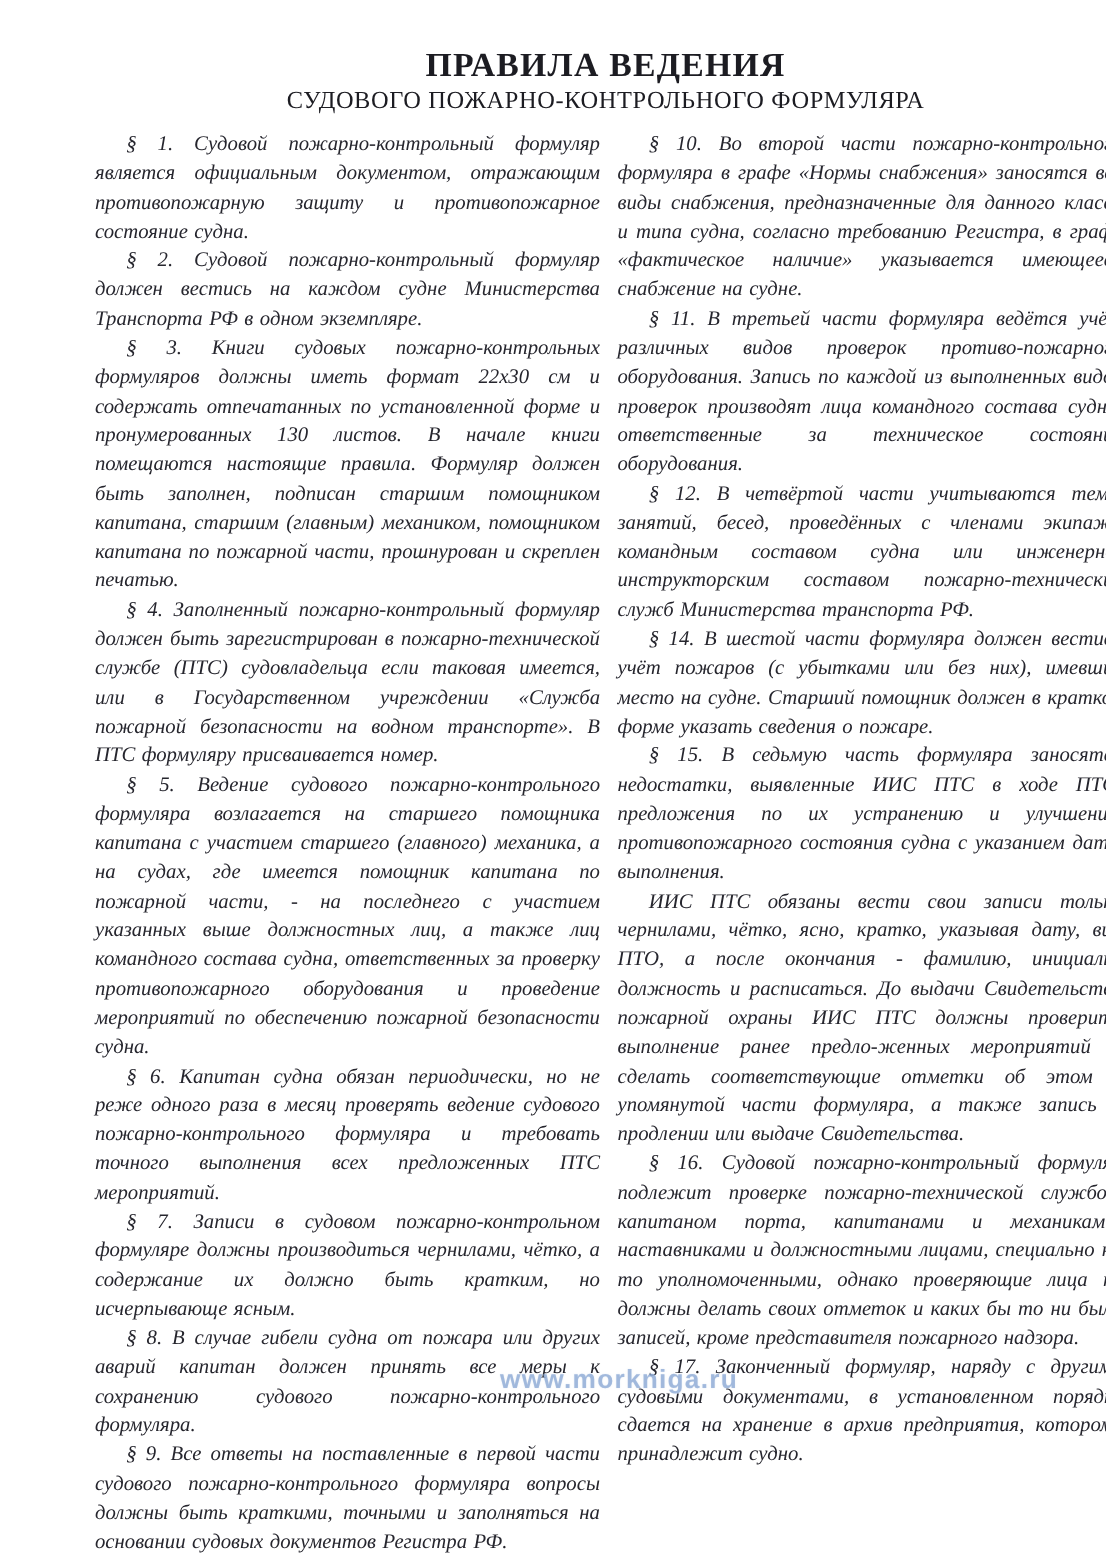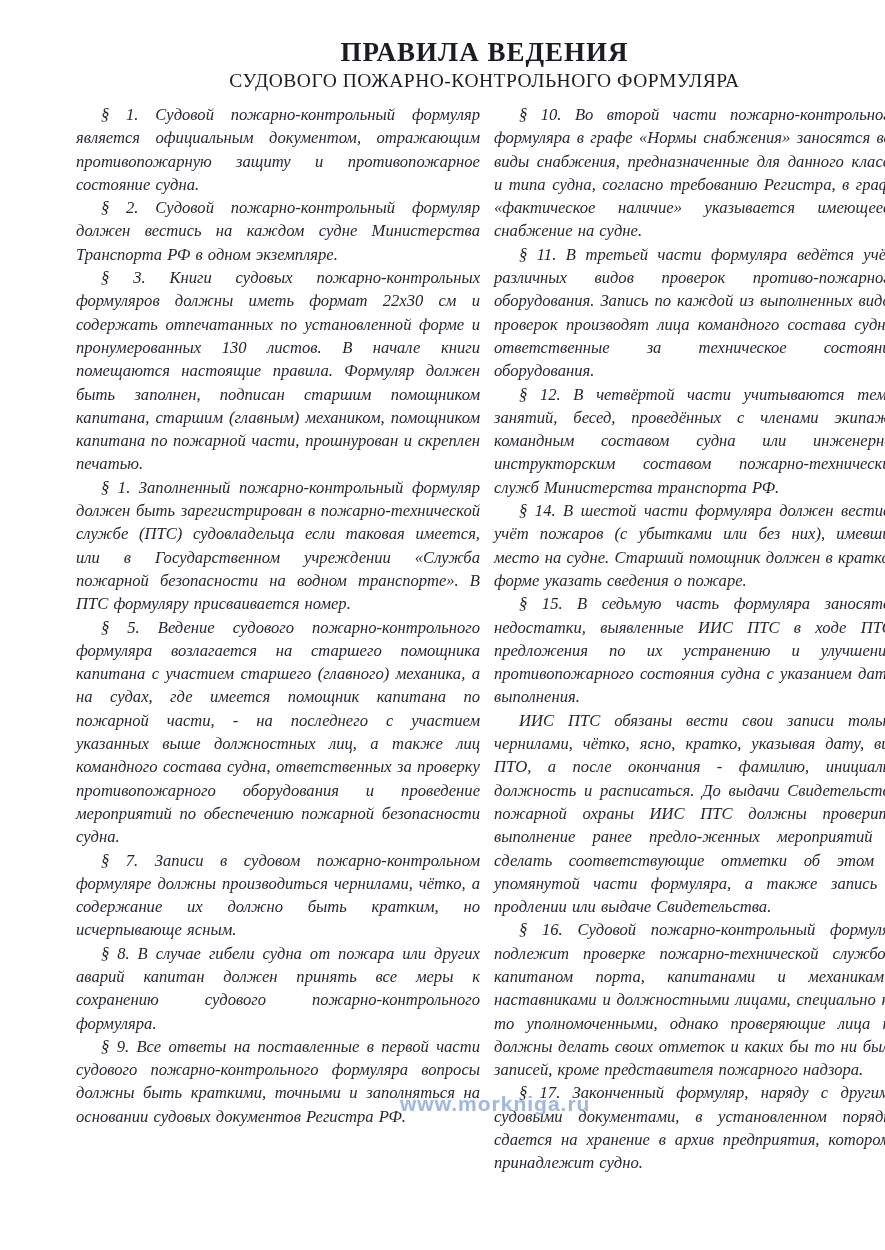--- a/index.html
+++ b/index.html
@@ -73,22 +73,23 @@
   <div class="title-block">
     <div class="title-line1">ПРАВИЛА ВЕДЕНИЯ</div>
     <div class="title-line2">СУДОВОГО ПОЖАРНО-КОНТРОЛЬНОГО ФОРМУЛЯРА</div>
   </div>
 
   <div class="columns">
     <div class="col">
         <p>§ 1. Судовой пожарно-контрольный формуляр является официальным документом, отражающим противопожарную защиту и противопожарное состояние судна.</p>
         <p>§ 2. Судовой пожарно-контрольный формуляр должен вестись на каждом судне Министерства Транспорта РФ в одном экземпляре.</p>
         <p>§ 3. Книги судовых пожарно-контрольных формуляров должны иметь формат 22х30 см и содержать отпечатанных по установленной форме и пронумерованных 130 листов. В начале книги помещаются настоящие правила. Формуляр должен быть заполнен, подписан старшим помощником капитана, старшим (главным) механиком, помощником капитана по пожарной части, прошнурован и скреплен печатью.</p>
-        <p>§ 1. Заполненный пожарно-контрольный формуляр должен быть зарегистрирован в пожарно-технической службе (ПТС) судовладельца если таковая имеется, или в Государственном учреждении «Служба пожарной безопасности на водном транспорте». В ПТС формуляру присваивается номер.</p>
+        <p>§ 4. Заполненный пожарно-контрольный формуляр должен быть зарегистрирован в пожарно-технической службе (ПТС) судовладельца если таковая имеется, или в Государственном учреждении «Служба пожарной безопасности на водном транспорте». В ПТС формуляру присваивается номер.</p>
         <p>§ 5. Ведение судового пожарно-контрольного формуляра возлагается на старшего помощника капитана с участием старшего (главного) механика, а на судах, где имеется помощник капитана по пожарной части, - на последнего с участием указанных выше должностных лиц, а также лиц командного состава судна, ответственных за проверку противопожарного оборудования и проведение мероприятий по обеспечению пожарной безопасности судна.</p>
+        <p>§ 6. Капитан судна обязан периодически, но не реже одного раза в месяц проверять ведение судового пожарно-контрольного формуляра и требовать точного выполнения всех предложенных ПТС мероприятий.</p>
         <p>§ 7. Записи в судовом пожарно-контрольном формуляре должны производиться чернилами, чётко, а содержание их должно быть кратким, но исчерпывающе ясным.</p>
         <p>§ 8. В случае гибели судна от пожара или других аварий капитан должен принять все меры к сохранению судового пожарно-контрольного формуляра.</p>
         <p>§ 9. Все ответы на поставленные в первой части судового пожарно-контрольного формуляра вопросы должны быть краткими, точными и заполняться на основании судовых документов Регистра РФ.</p>
       </div>
     <div class="col">
         <p>§ 10. Во второй части пожарно-контрольного формуляра в графе «Нормы снабжения» заносятся все виды снабжения, предназначенные для данного класса и типа судна, согласно требованию Регистра, в графе «фактическое наличие» указывается имеющееся снабжение на судне.</p>
         <p>§ 11. В третьей части формуляра ведётся учёт различных видов проверок противо-пожарного оборудования. Запись по каждой из выполненных видов проверок производят лица командного состава судна, ответственные за техническое состояние оборудования.</p>
         <p>§ 12. В четвёртой части учитываются темы занятий, бесед, проведённых с членами экипажа командным составом судна или инженерно-инструкторским составом пожарно-технических служб Министерства транспорта РФ.</p>
         <p>§ 14. В шестой части формуляра должен вестись учёт пожаров (с убытками или без них), имевших место на судне. Старший помощник должен в краткой форме указать сведения о пожаре.</p>
         <p>§ 15. В седьмую часть формуляра заносятся недостатки, выявленные ИИС ПТС в ходе ПТО, предложения по их устранению и улучшению противопожарного состояния судна с указанием даты выполнения.</p>

